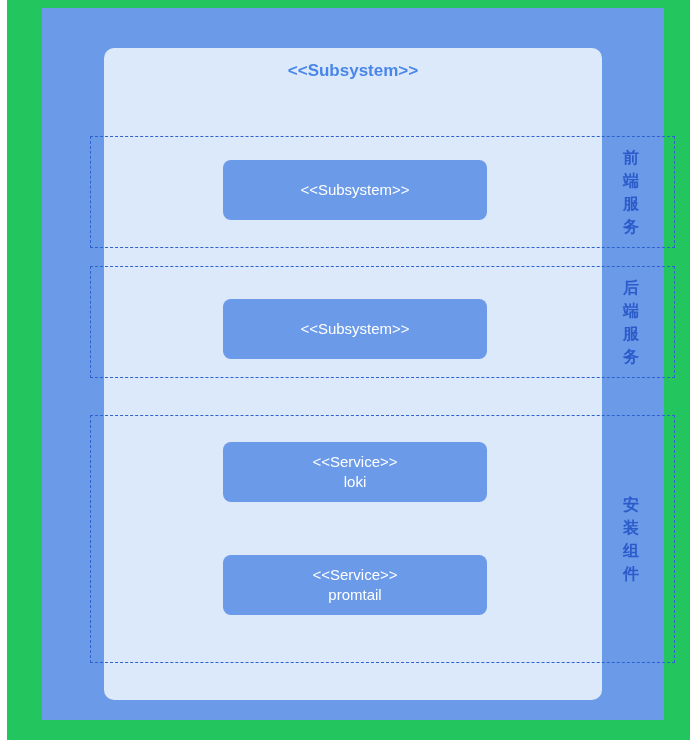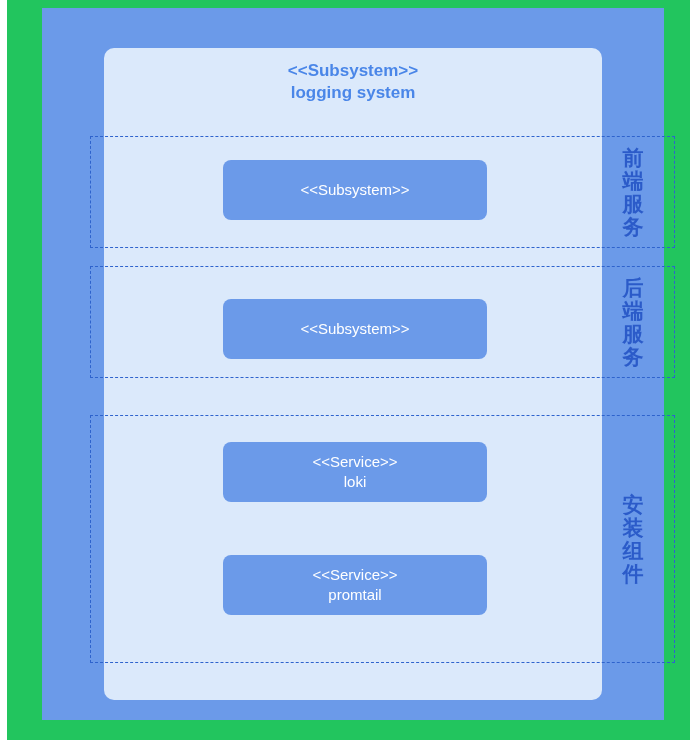--- a/index.html
+++ b/index.html
@@ -51,21 +51,21 @@
   .band-label-frontend{top:128px;height:112px;}
   .band-label-backend{top:258px;height:112px;}
   .band-label-install{top:407px;height:248px;}
   .band-label span{
     display:block;
     width:17px;
     word-break:break-all;
     text-align:center;
     color:#2b5bc9;
     font-weight:bold;
-    font-size:21px;
+    font-size:16px;
     line-height:23px;
   }
   .node{
     position:absolute;
     left:181px;width:264px;height:60px;
     background:#6b9ae9;
     border-radius:8px;
     color:#ffffff;
     display:flex;
     flex-direction:column;
@@ -83,21 +83,20 @@
 </head>
 <body>
 
 <div class="canvas">
   <div class="outer-frame">
 
     <div class="panel"></div>
 
     <div class="panel-title">
       <div>&lt;&lt;Subsystem&gt;&gt;</div>
-      <div>logging system</div>
     </div>
 
     <div class="band band-frontend"></div>
     <div class="band band-backend"></div>
     <div class="band band-install"></div>
 
     <div class="band-label band-label-frontend">
       <span>前端服务</span>
     </div>
     <div class="band-label band-label-install">

